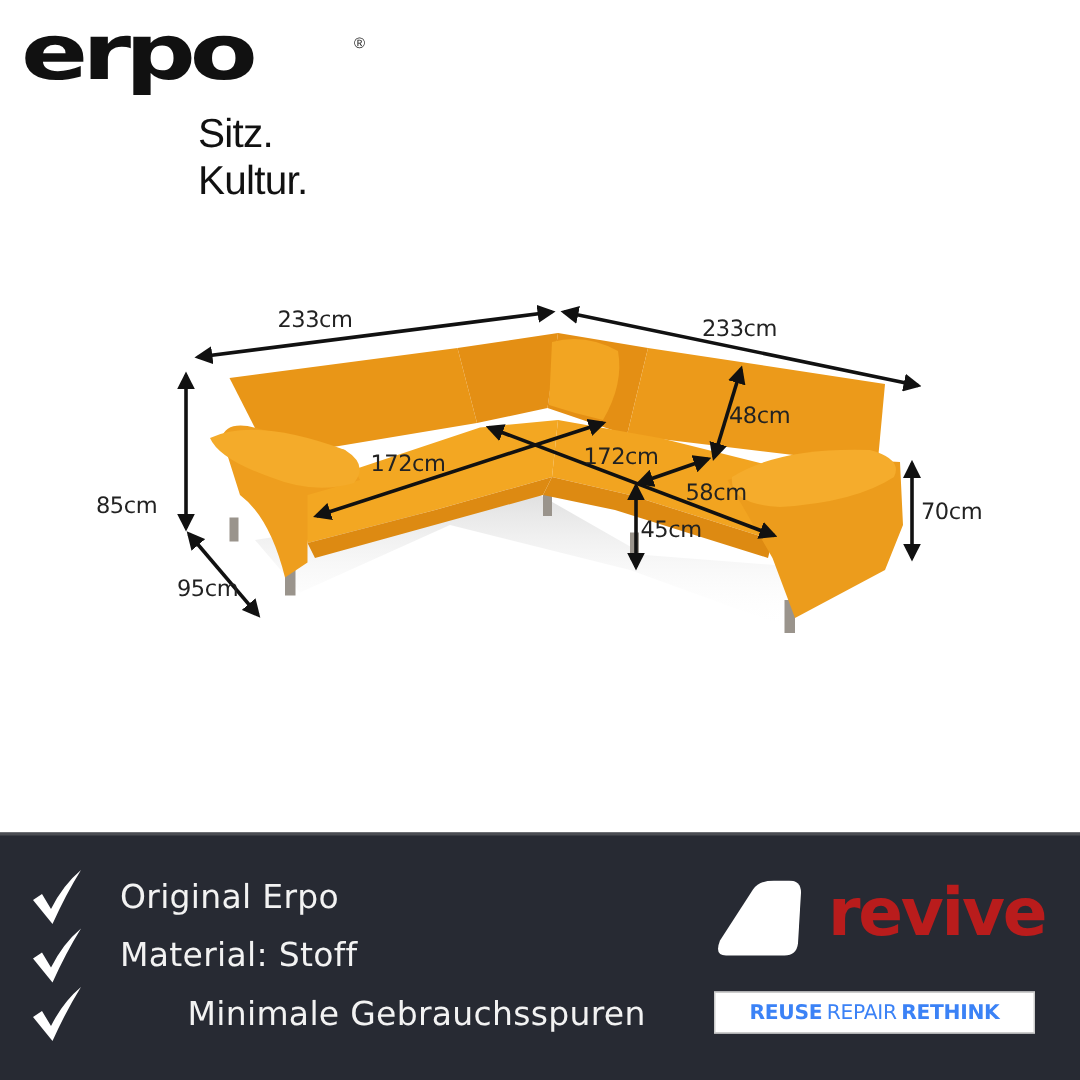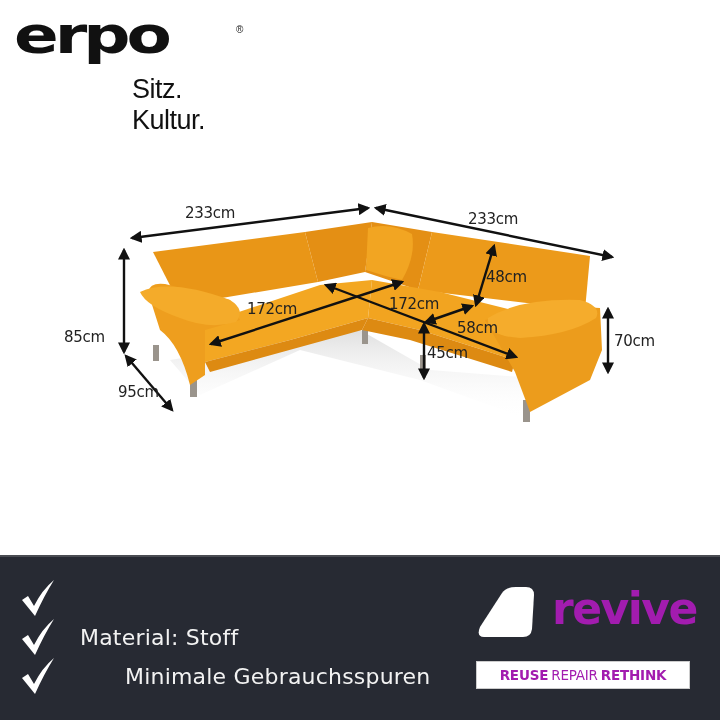--- a/index.html
+++ b/index.html
@@ -16,24 +16,24 @@
 
   .dim { position: absolute; font-family: "DejaVu Sans", sans-serif; font-size: 15px; color: #222; letter-spacing: -0.3px; white-space: nowrap; text-align: center; }
 
   .footer { position: absolute; left: 0; top: 555px; width: 720px; height: 165px; background: #272a33; border-top: 2px solid #4a4c52; }
   .feature { position: absolute; left: 18px; display: flex; align-items: center; }
   .feature .check { width: 40px; height: 40px; }
   .feature .label { margin-left: 22px; color: #f2f2f2; font-family: "DejaVu Sans", sans-serif; font-size: 22px; letter-spacing: 0.2px; }
 
   .revive { position: absolute; left: 476px; top: 585px; width: 220px; height: 120px; }
   .revive-mark { position: absolute; left: 0; top: 2px; width: 62px; height: 52px; }
-  .revive-word { position: absolute; left: 76px; top: -2px; color: #a21caf; font-family: "DejaVu Sans", sans-serif; font-weight: bold;
+  .revive-word { position: absolute; left: 76px; top: -2px; color: #b91c1c; font-family: "DejaVu Sans", sans-serif; font-weight: bold;
     font-size: 44px; letter-spacing: -1.5px; }
   .revive-tag { position: absolute; left: 0; top: 76px; width: 214px; height: 28px; background: #ffffff; display: flex; align-items: center; justify-content: center;
-    font-family: "DejaVu Sans", sans-serif; font-size: 13.5px; color: #a21caf; letter-spacing: -0.2px; border: 1px solid #ccc; }
+    font-family: "DejaVu Sans", sans-serif; font-size: 13.5px; color: #3b82f6; letter-spacing: -0.2px; border: 1px solid #ccc; }
   .revive-tag b { font-weight: bold; }
   .revive-tag span { margin: 3px 3px; }
 </style>
 </head>
 <body>
 
 <div class="logo">
   <div class="logo-word">erpo</div>
   <div class="logo-reg">®</div>
   <div class="logo-tag">Sitz. Kultur.</div>
@@ -106,20 +106,21 @@
 <div class="dim" style="left:457px; top:319px;">58cm</div>
 <div class="dim" style="left:427px; top:344px;">45cm</div>
 <div class="dim" style="left:614px; top:332px;">70cm</div>
 
 <div class="footer"></div>
 
 <div class="feature" style="top:578px;">
   <svg class="check" viewBox="0 0 40 40">
     <path d="M4,22 L10,18 L16,28 Q24,12 36,2 Q26,18 17,38 Z" fill="#ffffff"></path>
   </svg>
+  <span class="label">Original Erpo</span>
 </div>
 <div class="feature" style="top:617px;">
   <svg class="check" viewBox="0 0 40 40">
     <path d="M4,22 L10,18 L16,28 Q24,12 36,2 Q26,18 17,38 Z" fill="#ffffff"></path>
   </svg>
   <span class="label">Material: Stoff</span>
 </div>
 <div class="feature" style="top:656px;gap:45px;">
   <svg class="check" viewBox="0 0 40 40">
     <path d="M4,22 L10,18 L16,28 Q24,12 36,2 Q26,18 17,38 Z" fill="#ffffff"></path>

